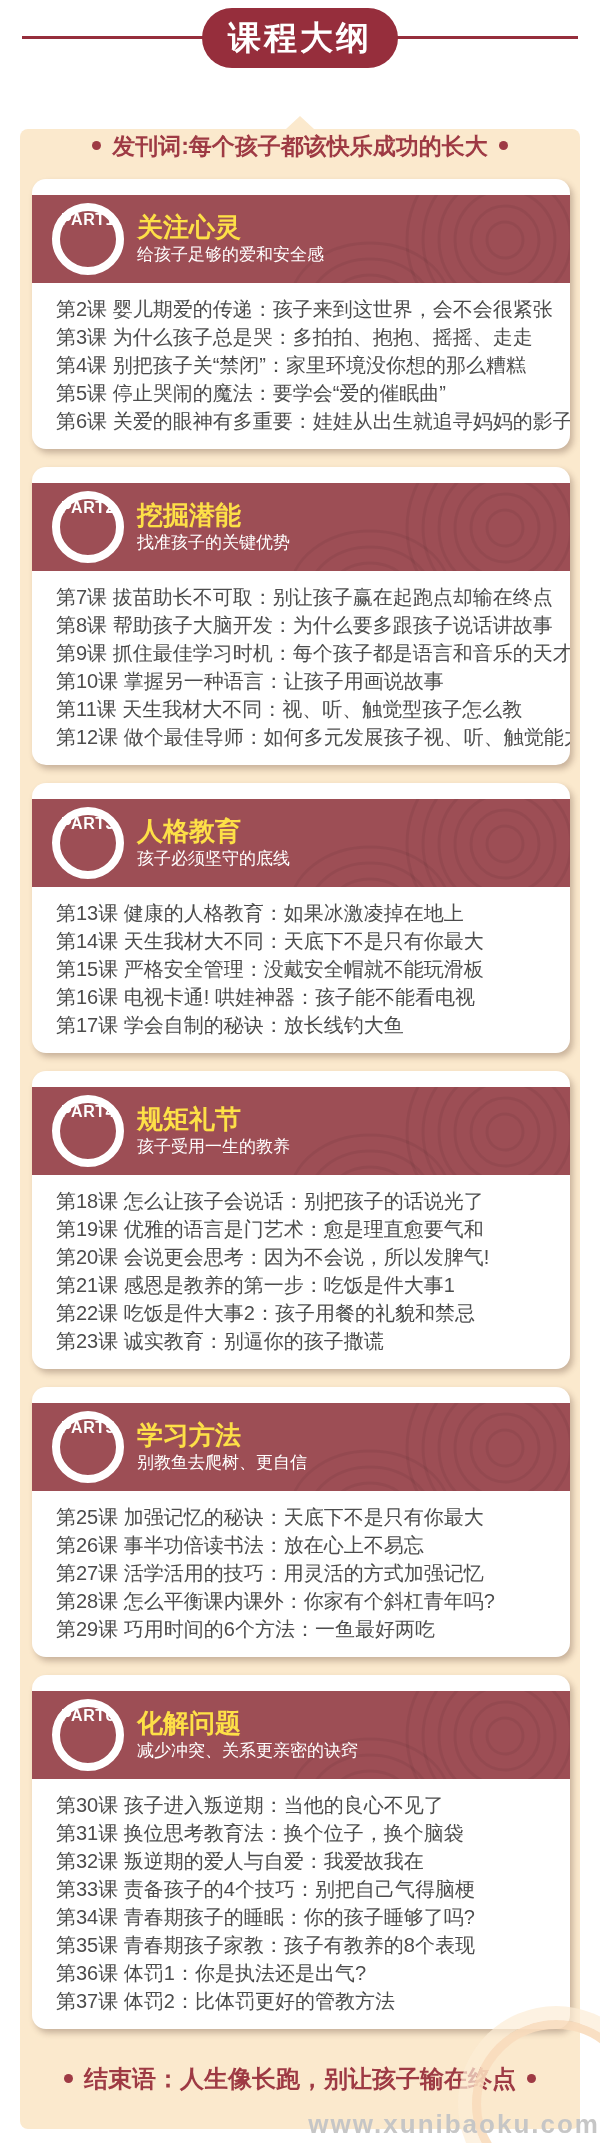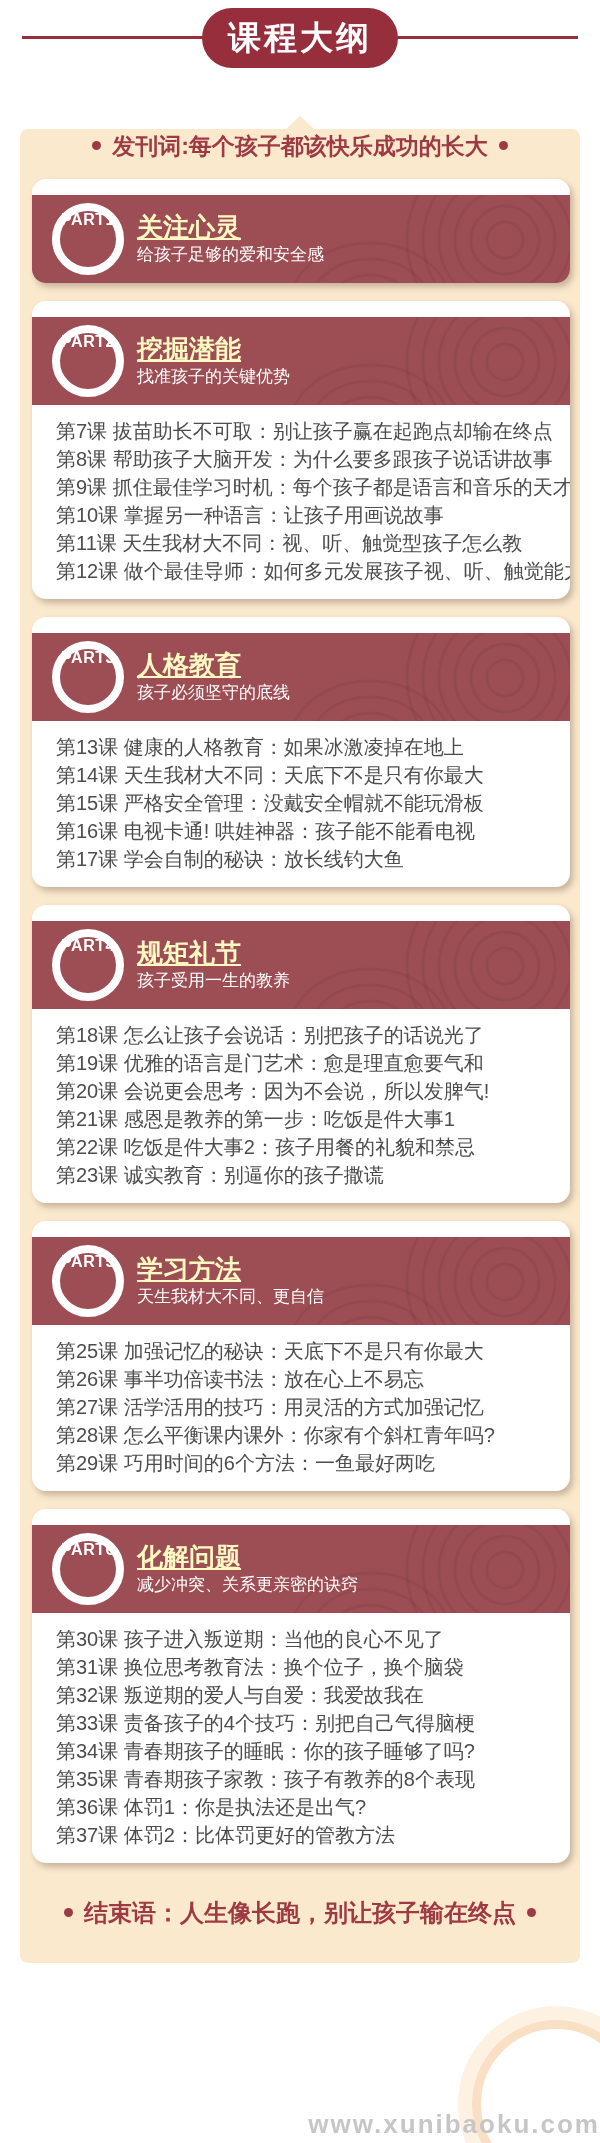--- a/index.html
+++ b/index.html
@@ -62,21 +62,21 @@
     min-height:76px;display:flex;align-items:center;
     overflow:hidden;padding:6px 0;
   }
   .badge{
     flex:none;width:56px;height:56px;margin-left:20px;
     border:8px solid #ffffff;border-radius:50%;
     display:flex;justify-content:center;z-index:1;
   }
   .badge-label{color:#fff;font-size:16px;font-weight:bold;letter-spacing:0.5px;}
   .band-text{display:flex;flex-direction:column;margin-left:13px;z-index:1;}
-  .band-title{color:#fef9c3;font-size:26px;font-weight:bold;line-height:1.12;text-decoration:underline;}
+  .band-title{color:#fde047;font-size:26px;font-weight:bold;line-height:1.12;}
   .band-sub{color:#ffffff;font-size:17px;margin-top:3px;line-height:1.15;}
   .deco{position:absolute;right:-10px;top:-25px;height:150px;width:300px;pointer-events:none;}
   .courses{list-style:none;margin:0;padding:12px 10px 14px 24px;}
   .course{
     font-size:20px;line-height:28px;color:var(--course-text,#4c4c4c);
     white-space:nowrap;
   }
   
   .corner-deco{
     position:absolute;right:-40px;bottom:-45px;width:150px;height:150px;
@@ -124,20 +124,27 @@
           <circle cx="225" cy="70" r="50"></circle>
                 <circle cx="225" cy="70" r="66"></circle>
           <circle cx="225" cy="70" r="82"></circle>
                 <circle cx="225" cy="70" r="98"></circle>
           <ellipse cx="90" cy="135" rx="40" ry="30"></ellipse>
           <ellipse cx="90" cy="135" rx="60" ry="46"></ellipse>
           <ellipse cx="90" cy="135" rx="80" ry="62"></ellipse>
         </g>
       </svg>
     </div>
+    <ul class="courses">
+            <li class="course">第2课 婴儿期爱的传递：孩子来到这世界，会不会很紧张</li>
+            <li class="course">第3课 为什么孩子总是哭：多拍拍、抱抱、摇摇、走走</li>
+            <li class="course">第4课 别把孩子关“禁闭”：家里环境没你想的那么糟糕</li>
+            <li class="course">第5课 停止哭闹的魔法：要学会“爱的催眠曲”</li>
+            <li class="course">第6课 关爱的眼神有多重要：娃娃从出生就追寻妈妈的影子</li>
+          </ul>
   </section>
 
   <section class="card">
     <div class="band">
       <span class="badge">
         <span class="badge-label">PART2</span>
       </span>
       <span class="band-text">
         <span class="band-title">挖掘潜能</span>
         <span class="band-sub">找准孩子的关键优势</span>
@@ -231,21 +238,21 @@
           </ul>
   </section>
 
   <section class="card">
     <div class="band">
       <span class="badge">
         <span class="badge-label">PART5</span>
       </span>
       <span class="band-text">
         <span class="band-title">学习方法</span>
-        <span class="band-sub">天生我材大不同、更自信</span>
+        <span class="band-sub">别教鱼去爬树、更自信</span>
       </span>
       <svg class="deco" viewBox="0 0 300 150" fill="none">
         <g stroke="rgba(0,0,0,0.055)" stroke-width="3">
           <circle cx="225" cy="70" r="18"></circle>
                 <circle cx="225" cy="70" r="34"></circle>
           <circle cx="225" cy="70" r="50"></circle>
                 <circle cx="225" cy="70" r="66"></circle>
           <circle cx="225" cy="70" r="82"></circle>
                 <circle cx="225" cy="70" r="98"></circle>
           <ellipse cx="90" cy="135" rx="40" ry="30"></ellipse>

